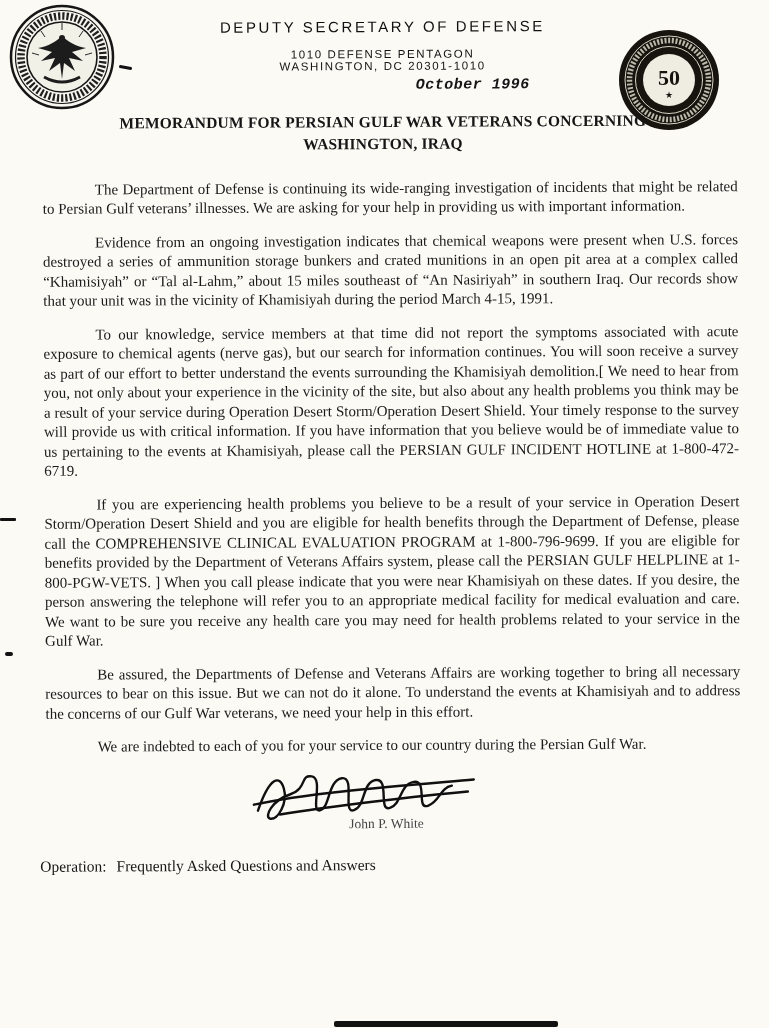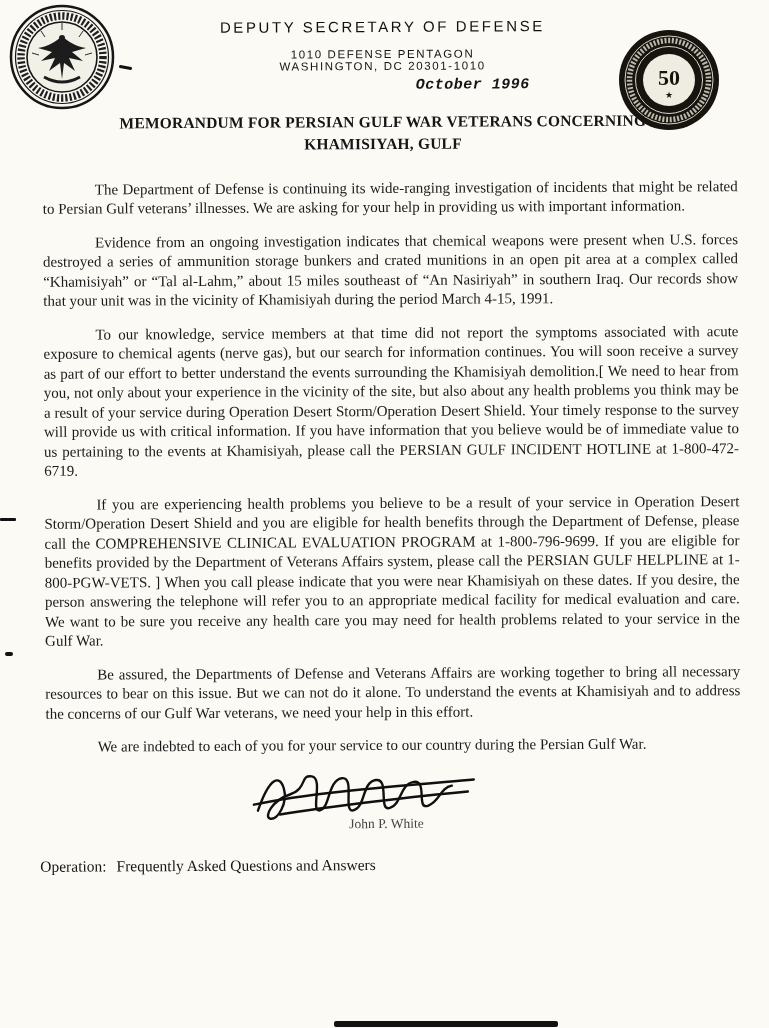--- a/index.html
+++ b/index.html
@@ -115,21 +115,21 @@
 
     <header class="letterhead">
       <div class="office">DEPUTY SECRETARY OF DEFENSE</div>
       <div class="addr addr-first">1010 DEFENSE PENTAGON</div>
       <div class="addr">WASHINGTON, DC  20301-1010</div>
       <div class="date-line">October 1996</div>
     </header>
 
     <h1 class="memo-title">
       <span>MEMORANDUM FOR PERSIAN GULF WAR VETERANS CONCERNING</span><br>
-      <span>KHAMISIYAH, GULF</span>
+      <span>WASHINGTON, IRAQ</span>
     </h1>
 
     <main class="memo-body">
       <p>The Department of Defense is continuing its wide-ranging investigation of incidents that might be related to Persian Gulf veterans’ illnesses.  We are asking for your help in providing us with important information.</p>
       <p>Evidence from an ongoing investigation indicates that chemical weapons were present when U.S. forces destroyed a series of ammunition storage bunkers and crated munitions in an open pit area at a complex called “Khamisiyah” or “Tal al-Lahm,” about 15 miles southeast of “An Nasiriyah” in southern Iraq.  Our records show that your unit was in the vicinity of Khamisiyah during the period March 4-15, 1991.</p>
       <p>To our knowledge, service members at that time did not report the symptoms associated with acute exposure to chemical agents (nerve gas), but our search for information continues.  You will soon receive a survey as part of our effort to better understand the events surrounding the Khamisiyah demolition.[ We need to hear from you, not only about your experience in the vicinity of the site, but also about any health problems you think may be a result of your service during Operation Desert Storm/Operation Desert Shield.  Your timely response to the survey will provide us with critical information.  If you have information that you believe would be of immediate value to us pertaining to the events at Khamisiyah, please call the PERSIAN GULF  INCIDENT HOTLINE at 1-800-472-6719.</p>
       <p>If you are experiencing health problems you believe to be a result of your service in Operation Desert Storm/Operation Desert Shield and you are eligible for health benefits through the Department of Defense, please call the COMPREHENSIVE CLINICAL EVALUATION PROGRAM at 1-800-796-9699.  If you are eligible for benefits provided by the Department of Veterans Affairs system, please call the PERSIAN GULF HELPLINE at 1-800-PGW-VETS. ] When you call please indicate that you were near Khamisiyah on these dates.  If you desire, the person answering the telephone will refer you to an appropriate medical facility for medical evaluation and care.  We want to be sure you receive any health care you may need for health problems related to your service in the Gulf War.</p>
       <p>Be assured, the Departments of Defense and Veterans Affairs are working together to bring all necessary resources to bear on this issue. But we can not do it alone.  To understand the events at Khamisiyah and to address the concerns of our Gulf War veterans, we need your help in this effort.</p>
       <p>We are indebted to each of you for your service to our country during the Persian Gulf War.</p>
     </main>

